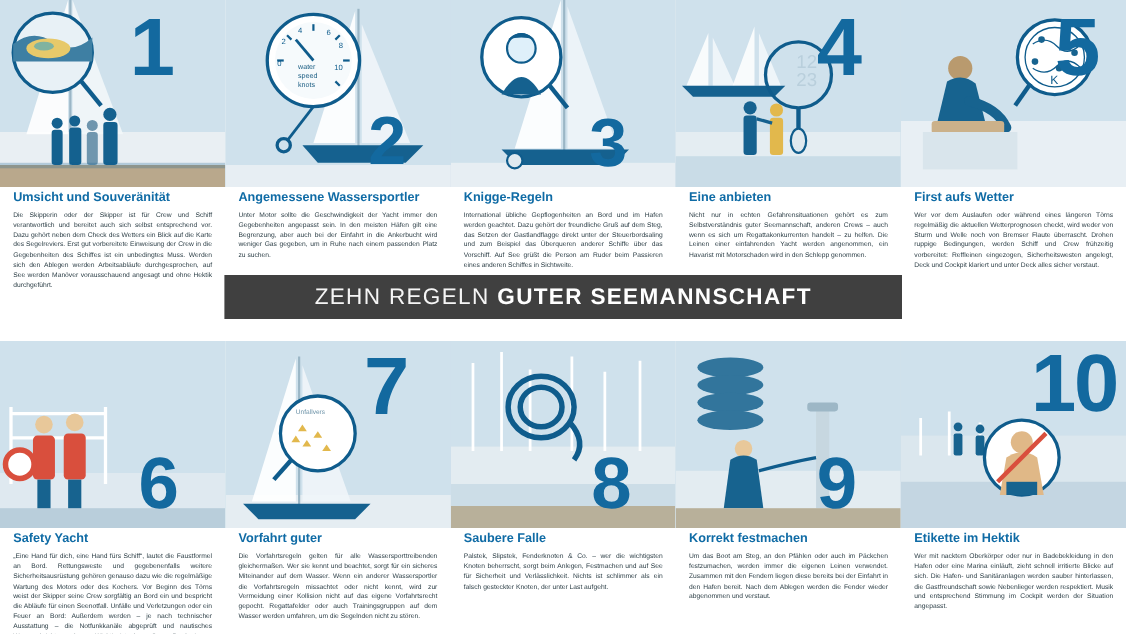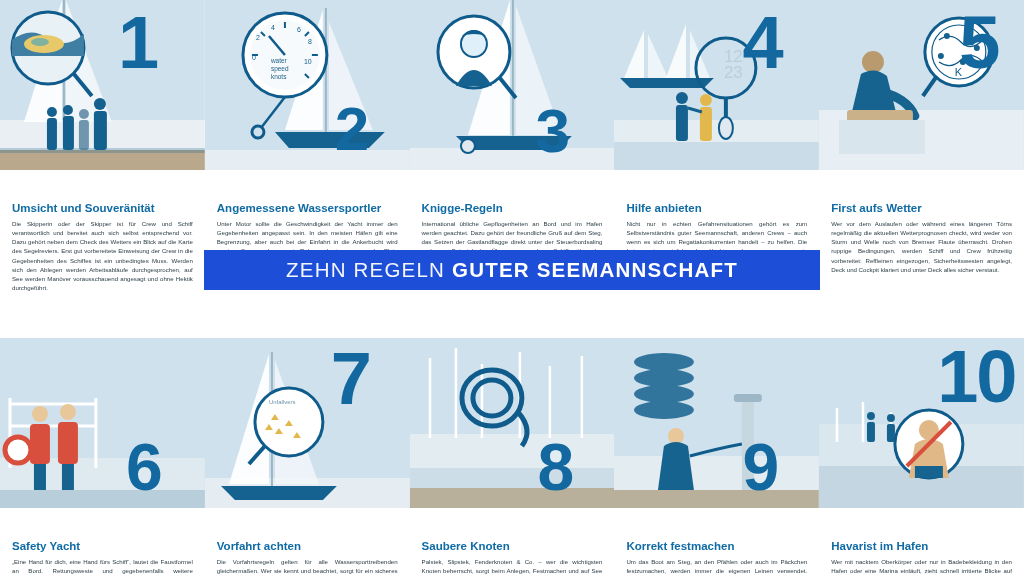--- a/index.html
+++ b/index.html
@@ -18,34 +18,34 @@
   .illo{position:relative;width:100%;height:170px;overflow:hidden;background:#cfe0ea;}
   .illo svg{display:block;width:100%;height:100%;}
   .num{
     position:absolute;
     font-family:"Liberation Sans", sans-serif;
     font-weight:bold;
     color:#13699f;
     line-height:1;
     letter-spacing:-2px;
   }
-  .txtblock{padding:4px 12px 4px 12px;margin-top:28px;}
+  .txtblock{padding:4px 12px 4px 12px;}
   .cardtitle{
     color:#0f6ba5;font-size:11.5px;font-weight:bold;margin:0 0 5px 0;
     font-family:"Liberation Sans", sans-serif;
   }
   .cardbody{
     color:#2c3e46;font-size:6.1px;line-height:1.5;text-align:justify;
     font-family:"Liberation Sans", sans-serif;
   }
 
   
   .banner{
     position:absolute;left:204px;top:250px;width:616px;height:40px;
-    background:#1d4ed8;display:flex;align-items:center;justify-content:center;
+    background:#404040;display:flex;align-items:center;justify-content:center;
     z-index:40;
   }
   .banner span{
     color:#ffffff;font-size:20.5px;letter-spacing:1.2px;
     font-family:"Liberation Sans", sans-serif;
   }
   .banner .b1{font-weight:normal;opacity:.95;}
   .banner .b2{font-weight:bold;margin-left:7px;}
 
   .spacer{height:42px;width:1024px;background:#ffffff;}
@@ -192,21 +192,21 @@
           </g>
           <line x1="74" y1="108" x2="88" y2="112" stroke="#15618f" stroke-width="3"></line>
 
           <circle cx="112" cy="68" r="30" fill="none" stroke="#0f5c8c" stroke-width="3"></circle>
           <line x1="112" y1="98" x2="112" y2="120" stroke="#0f5c8c" stroke-width="4"></line>
           <ellipse cx="112" cy="128" rx="7" ry="11" fill="#dfe9ef" stroke="#0f5c8c" stroke-width="2"></ellipse>
         </svg>
         <div class="num" style="left:128px;top:6px;font-size:74px;">4</div>
       </div>
       <div class="txtblock">
-        <div class="cardtitle">Hilfe anbieten</div>
+        <div class="cardtitle">Eine anbieten</div>
         <div class="cardbody">Nicht nur in echten Gefahrensituationen gehört es zum Selbstverständnis guter Seemannschaft, anderen Crews – auch wenn es sich um Regattakonkurrenten handelt – zu helfen. Die Leinen einer einfahrenden Yacht werden angenommen, ein Havarist mit Motorschaden wird in den Schlepp genommen.</div>
       </div>
     </div>
 
     <div class="card">
       <div class="illo">
         <svg viewBox="0 0 205 170" preserveAspectRatio="none">
           <rect x="0" y="0" width="205" height="170" fill="#cfe1ec"></rect>
           <rect x="0" y="110" width="205" height="60" fill="#e8eff4"></rect>
 
@@ -299,21 +299,21 @@
             <polygon points="80,88 88,88 84,82"></polygon>
             <polygon points="70,96 78,96 74,90"></polygon>
             <polygon points="88,100 96,100 92,94"></polygon>
             <polygon points="60,92 68,92 64,86"></polygon>
           </g>
           <line x1="60" y1="108" x2="44" y2="126" stroke="#0f5c8c" stroke-width="4"></line>
         </svg>
         <div class="num" style="left:126px;top:4px;font-size:74px;">7</div>
       </div>
       <div class="txtblock">
-        <div class="cardtitle">Vorfahrt achten</div>
+        <div class="cardtitle">Vorfahrt guter</div>
         <div class="cardbody">Die Vorfahrtsregeln gelten für alle Wassersporttreibenden gleichermaßen. Wer sie kennt und beachtet, sorgt für ein sicheres Miteinander auf dem Wasser. Wenn ein anderer Wassersportler die Vorfahrtsregeln missachtet oder nicht kennt, wird zur Vermeidung einer Kollision nicht auf das eigene Vorfahrtsrecht gepocht. Regattafelder oder auch Trainingsgruppen auf dem Wasser werden umfahren, um die Segelnden nicht zu stören.</div>
       </div>
     </div>
 
     <div class="card">
       <div class="illo">
         <svg viewBox="0 0 205 170" preserveAspectRatio="none">
           <rect x="0" y="0" width="205" height="170" fill="#cfe1ec"></rect>
           <rect x="0" y="96" width="205" height="74" fill="#e3ecf1"></rect>
           <rect x="0" y="130" width="205" height="40" fill="#ccdde7"></rect>
@@ -330,21 +330,21 @@
           <g fill="none" stroke="#0f5c8c" stroke-width="5">
             <ellipse cx="82" cy="60" rx="30" ry="28"></ellipse>
             <ellipse cx="82" cy="60" rx="19" ry="18"></ellipse>
           </g>
           <path d="M108 74 q16 18 4 34" stroke="#0f5c8c" stroke-width="5" fill="none"></path>
           <rect x="0" y="150" width="205" height="20" fill="#b8b09a"></rect>
         </svg>
         <div class="num" style="left:128px;top:96px;font-size:66px;">8</div>
       </div>
       <div class="txtblock">
-        <div class="cardtitle">Saubere Knoten</div>
+        <div class="cardtitle">Saubere Falle</div>
         <div class="cardbody">Palstek, Slipstek, Fenderknoten &amp; Co. – wer die wichtigsten Knoten beherrscht, sorgt beim Anlegen, Festmachen und auf See für Sicherheit und Verlässlichkeit. Nichts ist schlimmer als ein falsch gesteckter Knoten, der unter Last aufgeht.</div>
       </div>
     </div>
 
     <div class="card">
       <div class="illo">
         <svg viewBox="0 0 205 170" preserveAspectRatio="none">
           <rect x="0" y="0" width="205" height="170" fill="#cfe1ec"></rect>
           <rect x="0" y="118" width="205" height="52" fill="#e3ecf1"></rect>
 
@@ -392,21 +392,21 @@
 
           <circle cx="110" cy="106" r="34" fill="#ffffff" stroke="#0f5c8c" stroke-width="3"></circle>
           <circle cx="110" cy="92" r="10" fill="#e0b887"></circle>
           <path d="M96 106 q14 -10 28 0 l6 34 h-40 z" fill="#e0b887"></path>
           <rect x="96" y="128" width="28" height="12" fill="#17638f"></rect>
           <line x1="88" y1="128" x2="132" y2="84" stroke="#d94f3d" stroke-width="4"></line>
         </svg>
         <div class="num" style="left:118px;top:2px;font-size:74px;">10</div>
       </div>
       <div class="txtblock">
-        <div class="cardtitle">Havarist im Hafen</div>
+        <div class="cardtitle">Etikette im Hektik</div>
         <div class="cardbody">Wer mit nacktem Oberkörper oder nur in Badebekleidung in den Hafen oder eine Marina einläuft, zieht schnell irritierte Blicke auf sich. Die Hafen- und Sanitäranlagen werden sauber hinterlassen, die Gastfreundschaft sowie Nebenlieger werden respektiert. Musik und entsprechend Stimmung im Cockpit werden der Situation angepasst.</div>
       </div>
     </div>
   </div>
 
   <div class="banner">
     <span>
       <span class="b1">ZEHN REGELN</span><span class="b2">GUTER SEEMANNSCHAFT</span>
     </span>
   </div>

